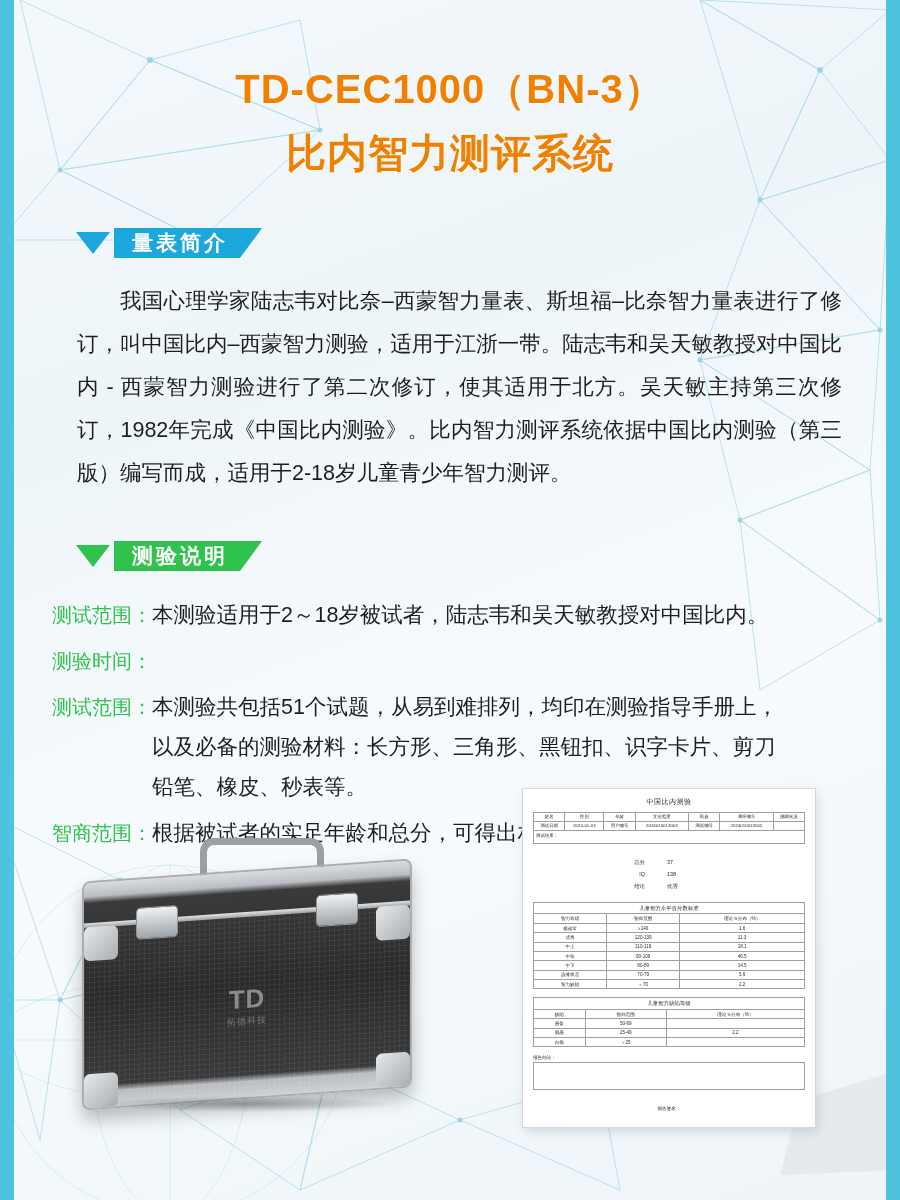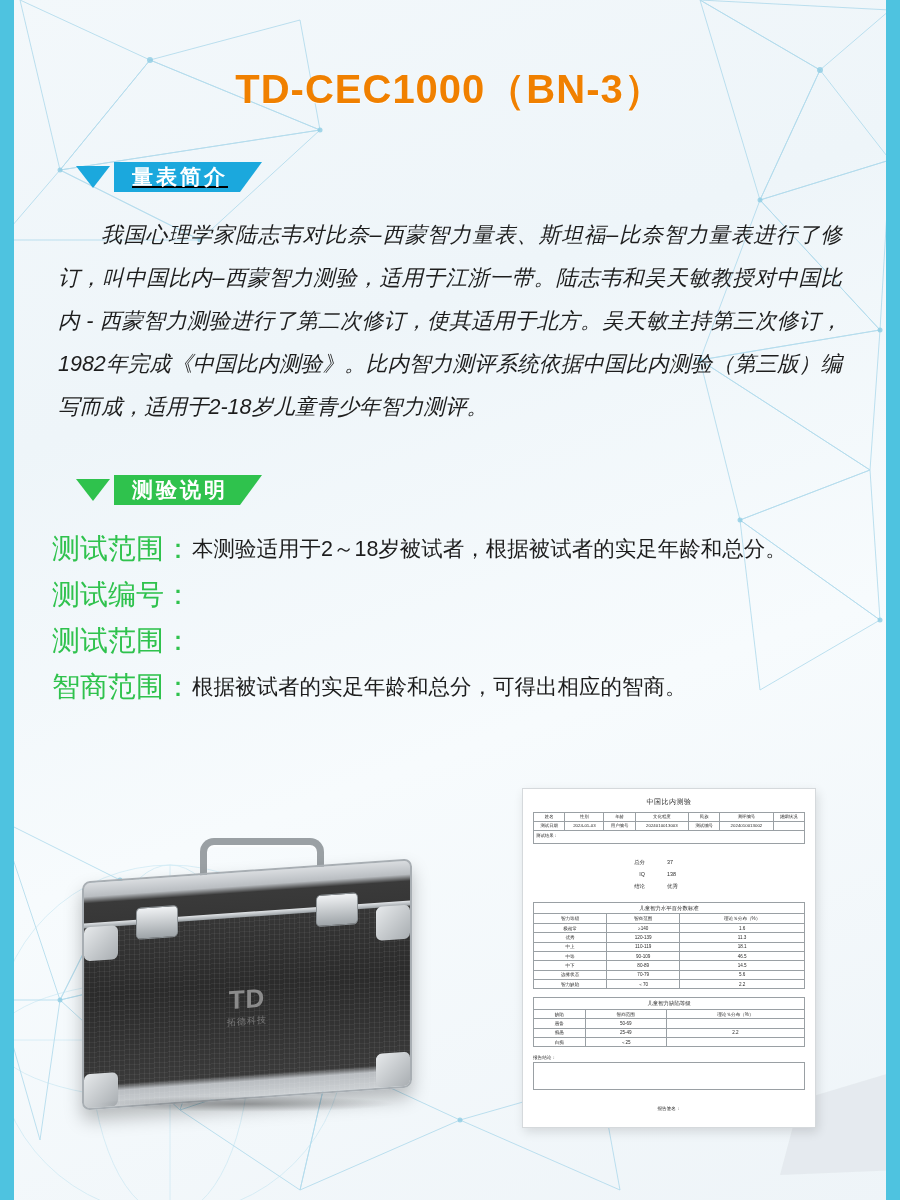--- a/index.html
+++ b/index.html
@@ -98,47 +98,46 @@
     font-size: 21px;
     font-weight: bold;
     letter-spacing: 3px;
     background: #2fc24d;
     clip-path: polygon(0 0, 100% 0, calc(100% - 22px) 100%, 0 100%);
   }
   .ribbon.blue {
     background: #1ba8dd;
   }
 
-  .section-head.intro { margin-top: 44px; text-decoration: underline; }
+  .section-head.intro { margin-top: 44px; }
   .section-head.desc { margin-top: 44px; }
 
   
   .intro-text {
-    margin: 20px 44px 0 44px;
+    margin: 20px 44px 0 63px;
     font-size: 21.5px;
     line-height: 43px;
     color: #1d1d1d;
     text-align: justify;
     text-indent: 2em;
-    font-style: italic;
   }
 
   
   .desc-list {
     margin: 22px 38px 0 38px;
   }
   .desc-row {
     display: flex;
     align-items: flex-start;
     margin-bottom: 6px;
   }
   .desc-label {
     flex: 0 0 auto;
     color: #2fc24d;
-    font-size: 28px;
+    font-size: 20px;
     line-height: 40px;
     font-weight: normal;
     white-space: nowrap;
   }
   .desc-value {
     flex: 1 1 auto;
     color: #1d1d1d;
     font-size: 21.5px;
     line-height: 40px;
     text-align: justify;
@@ -407,47 +406,53 @@
     </g>
   </svg>
 
   <div class="edge-bar left"></div>
   <div class="edge-bar right"></div>
 
   <div class="content">
 
     <div class="title-block">
       <div class="title-main">TD-CEC1000（BN-3）</div>
+      <div class="title-sub">比内智力测评系统</div>
     </div>
 
     <div class="section-head intro">
       <div class="flag-tri blue"></div>
       <div class="ribbon blue">量表简介</div>
     </div>
 
     <p class="intro-text">我国心理学家陆志韦对比奈–西蒙智力量表、斯坦福–比奈智力量表进行了修订，叫中国比内–西蒙智力测验，适用于江浙一带。陆志韦和吴天敏教授对中国比内 - 西蒙智力测验进行了第二次修订，使其适用于北方。吴天敏主持第三次修订，1982年完成《中国比内测验》。比内智力测评系统依据中国比内测验（第三版）编写而成，适用于2-18岁儿童青少年智力测评。</p>
 
     <div class="section-head desc">
       <div class="flag-tri"></div>
       <div class="ribbon">测验说明</div>
     </div>
 
     <div class="desc-list">
 
       <div class="desc-row">
         <div class="desc-label">测试范围：</div>
-        <div class="desc-value">本测验适用于2～18岁被试者，根据被试者的实足年龄和总分。</div>
+        <div class="desc-value">本测验适用于2～18岁被试者，陆志韦和吴天敏教授对中国比内。</div>
       </div>
 
       <div class="desc-row">
-        <div class="desc-label">测试编号：</div>
+        <div class="desc-label">测验时间：</div>
       </div>
 
       <div class="desc-row">
         <div class="desc-label">测试范围：</div>
+        <div class="desc-value">
+          <span class="cont-line">本测验共包括51个试题，从易到难排列，均印在测验指导手册上，</span>
+          <span class="cont-line">以及必备的测验材料：长方形、三角形、黑钮扣、识字卡片、剪刀</span>
+          <span class="cont-line">铅笔、橡皮、秒表等。</span>
+        </div>
       </div>
 
       <div class="desc-row">
         <div class="desc-label">智商范围：</div>
         <div class="desc-value">根据被试者的实足年龄和总分，可得出相应的智商。</div>
       </div>
 
     </div>
 
     <div class="photo-area">

